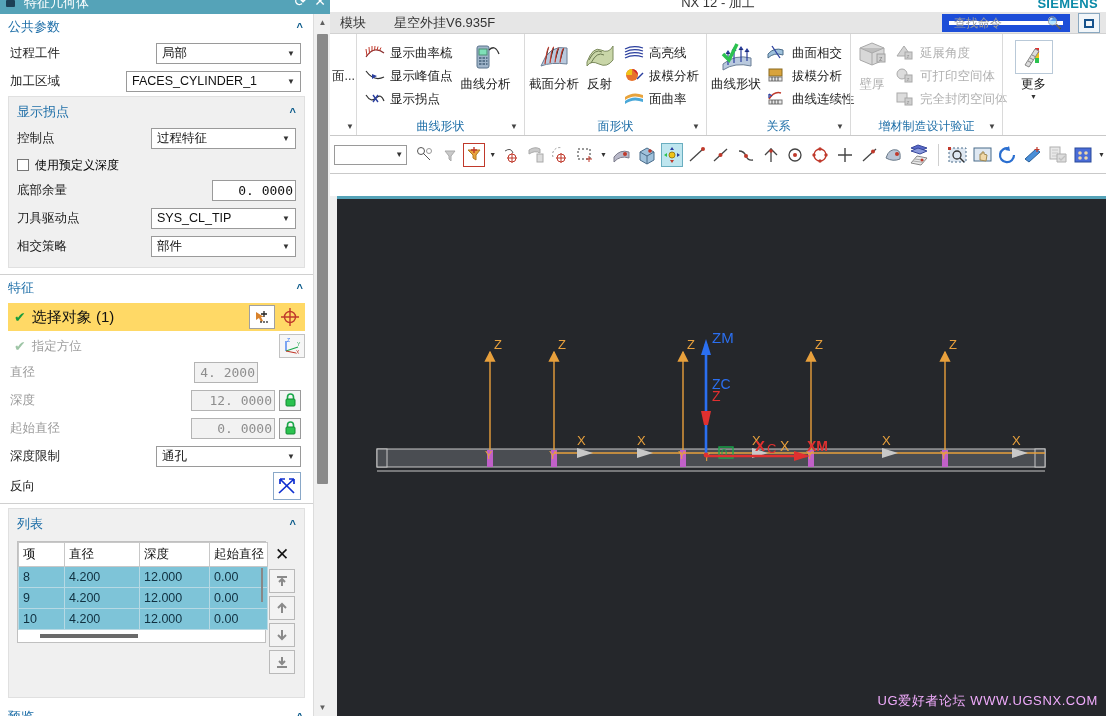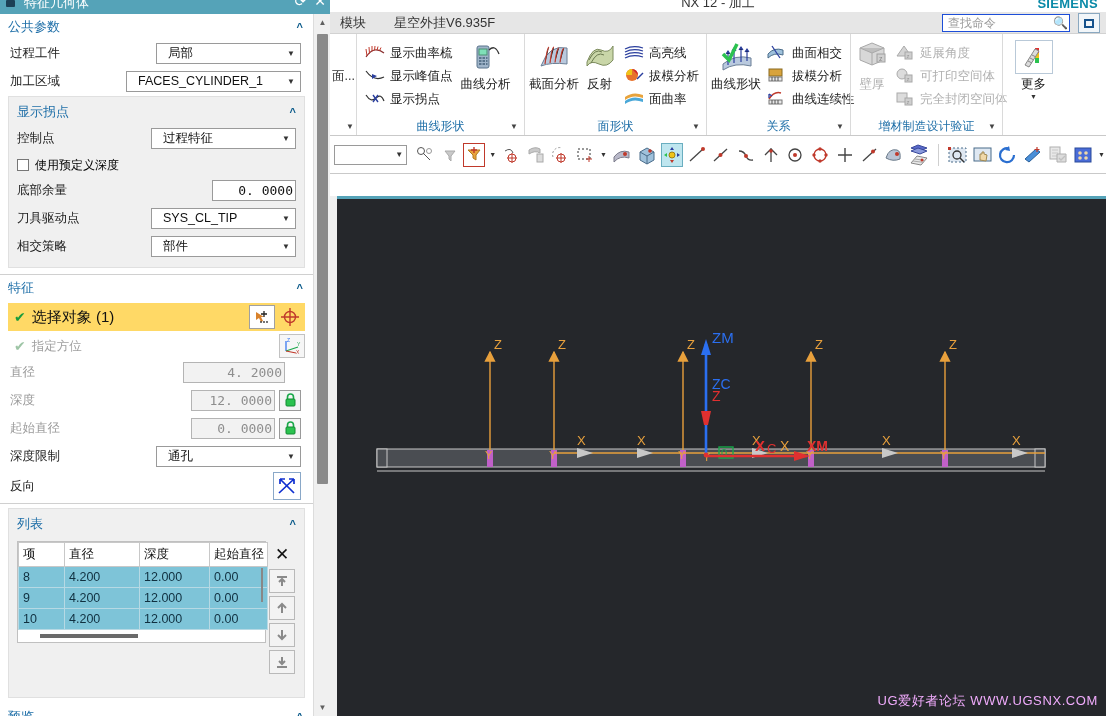--- a/index.html
+++ b/index.html
@@ -74,21 +74,21 @@
   .row {
     display: flex; align-items: center; height: 26px;
     padding: 0 12px 0 10px; margin-bottom: 2px;
   }
   .row .lbl { font-size: 12.5px; color: #222; flex: 0 0 auto; }
   .row .lbl.dim { color: #9a9a9a; }
   .row .spacer { flex: 1 1 auto; }
 
   .combo {
     height: 21px; border: 1px solid #9a9a9a; background: #fff;
-    display: flex; align-items: center; padding: 0 2px 0 11px;
+    display: flex; align-items: center; padding: 0 2px 0 5px;
     font-size: 12.5px; color: #111;
   }
   .combo .cv { flex: 1 1 auto; white-space: nowrap; overflow: hidden; }
   .combo .arrow {
     width: 14px; text-align: center; font-size: 8px; color: #333;
   }
   .numfield {
     height: 21px; border: 1px solid #9a9a9a; background: #fff;
     display: flex; align-items: center; justify-content: flex-end;
     padding: 0 2px 0 4px; font-size: 13px;
@@ -178,21 +178,21 @@
     color: #0a8aa8; font-weight: bold; letter-spacing: .3px;
   }
   #nx-menubar {
     position: absolute; left: 0; top: 12px; width: 776px; height: 22px;
     background: #e6e6e6; display: flex; align-items: center;
     border-bottom: 1px solid #d2d2d2;
   }
   .menuitem { font-size: 13px; color: #333; padding: 0 10px; white-space: nowrap; }
   #findbox {
     position: absolute; right: 36px; top: 2px; width: 128px; height: 18px;
-    background: #fff; border: 1px solid #1d4ed8; display: flex; align-items: center;
+    background: #fff; border: 7px solid #1d4ed8; display: flex; align-items: center;
     padding: 0 2px 0 5px; font-size: 12px; color: #9b9b9b;
   }
   #findbox .glass { margin-left: auto; width: 14px; text-align: center; color: #555; font-size: 12px;}
   #winbtn {
     position: absolute; right: 6px; top: 1px; width: 22px; height: 20px;
     border: 1px solid #8aa8c0; background: #f2f6f9;
     display: flex; align-items: center; justify-content: center;
   }
   #winbtn i { display:block; width: 10px; height: 9px; border: 2px solid #16528c; }
 
@@ -383,21 +383,21 @@
             <text x="5" y="5" font-size="5" fill="#2b6ff0">Z</text>
             <text x="15" y="9" font-size="5" fill="#1aa84a">Y</text>
             <text x="14" y="17" font-size="5" fill="#c0392b">X</text>
           </svg>
         </span>
       </div>
 
       <div class="row">
         <span class="lbl dim">直径</span>
         <span class="spacer"></span>
-        <span class="numfield ro" style="width:102px;margin-right:16px">4. 2000</span>
+        <span class="numfield ro" style="width:64px;margin-right:43px">4. 2000</span>
       </div>
 
       <div class="row">
         <span class="lbl dim">深度</span>
         <span class="spacer"></span>
         <span class="numfield ro" style="width:84px">12. 0000</span>
         <span class="lockbtn">
           <svg width="13" height="14" viewBox="0 0 13 14">
             <path d="M3.5 6 L3.5 4 a3 3 0 0 1 6 0 L9.5 6" fill="none" stroke="#1aa84a" stroke-width="1.6"></path>
             <rect x="2" y="6" width="9" height="7" rx="1" fill="#2bc24f" stroke="#128a32"></rect>

